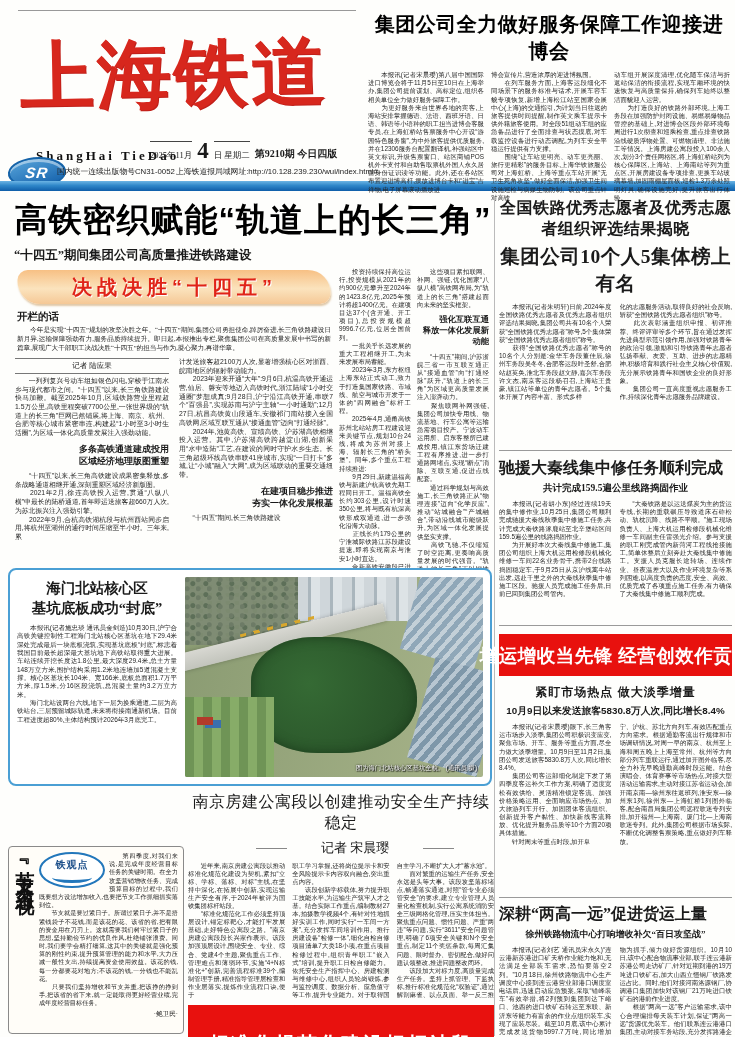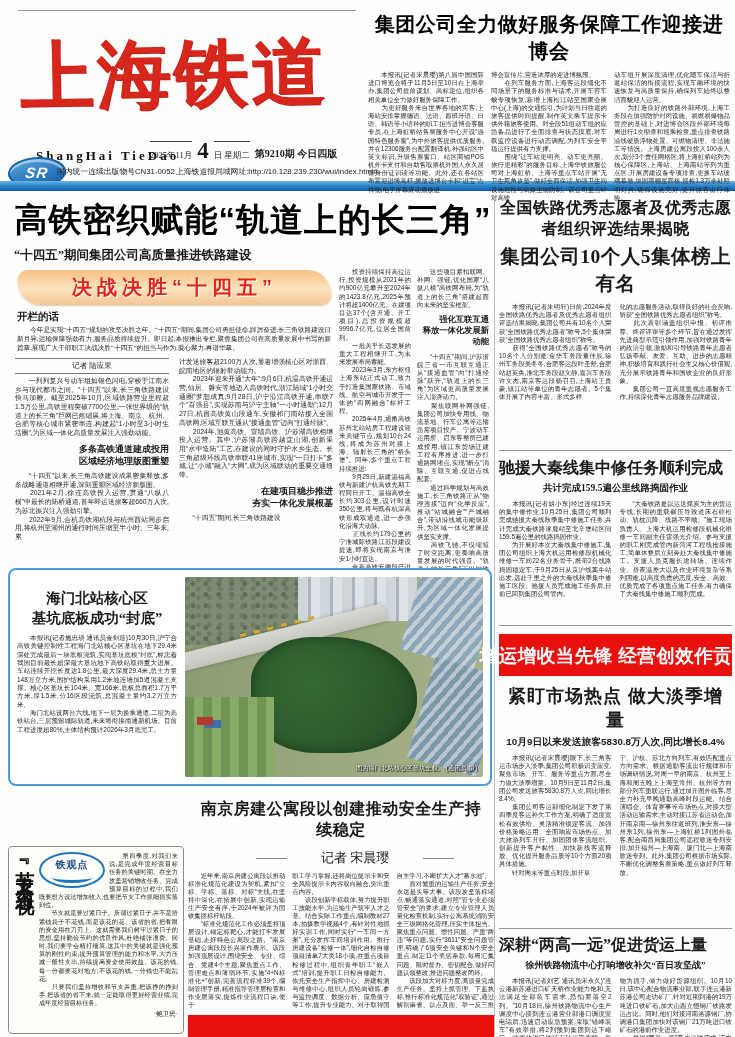--- a/index.html
+++ b/index.html
@@ -34,21 +34,21 @@
   .opener{margin:2px 2px 5px 2px;}
   .opener .ot{font-size:10.5px;font-weight:bold;margin-bottom:2px;}
   .opener .ob{font-size:6.6px;line-height:1.35;text-align:justify;white-space:pre-line;font-family:"Liberation Serif",serif;color:#222;}
   .mb-left .cols{gap:10px;flex:1;}
   .byline-box{border-top:1px solid #777;border-bottom:1px solid #777;text-align:center;font-size:7.5px;padding:2px 0;margin-bottom:3px;font-family:"Liberation Serif",serif;}
   .col-subhead{font-size:9px;font-weight:bold;text-align:right;white-space:pre-line;line-height:1.35;margin:5px 0;}
   .mb-col34{width:72px;flex:none;}
   
   .photo-box{left:8px;top:568px;width:484px;height:218px;border:2px solid #4a9fd4;border-radius:8px;box-sizing:border-box;padding:7px;display:flex;gap:8px;background:#fff;}
   .photo-box .ptext{width:160px;flex:none;}
-  .photo-box .ptext h3{margin:12px 0 6px 0;font-size:14.5px;text-align:center;white-space:pre-line;line-height:1.35;font-family:"Liberation Serif",serif;}
+  .photo-box .ptext h3{margin:2px 0 6px 0;font-size:14.5px;text-align:center;white-space:pre-line;line-height:1.35;font-family:"Liberation Serif",serif;}
   .photo{flex:1;position:relative;overflow:hidden;border-radius:2px;background:linear-gradient(100deg,#8a9b72,#a8b48a);}
   .ph-village{position:absolute;left:0;top:0;width:38%;height:34%;background:radial-gradient(circle at 20% 30%,#6d7b66 2px,transparent 3px),radial-gradient(circle at 60% 60%,#5d6f58 2px,transparent 3px),radial-gradient(circle at 80% 20%,#7c8a70 2px,transparent 3px),#7f8c74;background-size:11px 9px,13px 11px,9px 8px;}
   .ph-road{position:absolute;left:-4%;top:26%;width:72%;height:9%;background:linear-gradient(#d8d8d2,#c2c4bc);transform:rotate(-14deg);box-shadow:0 0 4px rgba(0,0,0,.25);}
   .ph-crane{position:absolute;left:18%;top:24%;width:26%;height:3px;background:repeating-linear-gradient(90deg,#d9a72c 0 6px,transparent 6px 14px);transform:rotate(-14deg);}
   .ph-buildings{position:absolute;left:38%;top:0;width:40%;height:22%;background:repeating-linear-gradient(90deg,#cfd6da 0 10px,#aab6bd 10px 13px,#dde3e6 13px 22px);}
   .ph-forest{position:absolute;left:22%;top:30%;width:56%;height:58%;border-radius:38% 52% 45% 40%;background:radial-gradient(circle at 35% 40%,#356a34,#2a552a 70%,#244a24);box-shadow:inset 0 0 12px #1c3d1c;}
   .ph-green1{position:absolute;right:-2%;top:-4%;width:26%;height:46%;transform:rotate(16deg);background:repeating-linear-gradient(115deg,#8fa7b8 0 5px,#c3d0d8 5px 9px);}
   .ph-green2{position:absolute;right:-3%;top:44%;width:24%;height:52%;transform:rotate(16deg);background:repeating-linear-gradient(115deg,#7e97a9 0 5px,#b7c6d1 5px 9px);}
   .ph-fields{position:absolute;left:0;bottom:0;width:30%;height:40%;background:repeating-linear-gradient(90deg,#6f9456 0 9px,#87ac68 9px 18px);}
   .ph-house{position:absolute;left:4%;bottom:26%;width:16px;height:8px;background:#b33a2a;box-shadow:8px 3px 0 #3b6fae;}
@@ -57,33 +57,33 @@
   .jiezhi{left:8px;top:846px;width:176px;height:188px;border:1px solid #8a8a8a;border-radius:4px;box-sizing:border-box;padding:5px;display:flex;gap:4px;background:#fffdf8;}
   .jz-title{writing-mode:vertical-rl;font-size:19px;font-weight:bold;letter-spacing:4px;font-family:"Liberation Serif",serif;color:#111;flex:none;line-height:1.1;}
   .jz-content{flex:1;overflow:hidden;}
   .jz-logo{float:left;width:62px;height:32px;border:2px solid #2277bb;border-radius:50%;margin:0 4px 2px 0;display:flex;flex-direction:column;align-items:center;justify-content:center;background:#fff;}
   .jz-logo .t{font-size:10px;font-weight:bold;color:#1c4f8a;letter-spacing:1px;}
   .jz-logo .swoosh{width:40px;height:8px;border-bottom:3px solid #2277bb;border-radius:0 0 60% 60%;}
   .jz-body{font-size:6.2px;line-height:1.32;text-align:justify;white-space:pre-line;font-family:"Liberation Serif",serif;color:#222;}
   .jz-byline{text-align:right;font-size:6.6px;margin-top:2px;font-family:"Liberation Serif",serif;}
   
   .nanjing{left:188px;top:791px;width:306px;}
-  .nanjing h3{margin:8px;font-size:16px;text-align:center;font-weight:bold;font-family:"Liberation Serif",serif;letter-spacing:.5px;}
+  .nanjing h3{margin:1px;font-size:16px;text-align:center;font-weight:normal;font-family:"Liberation Serif",serif;letter-spacing:.5px;}
   .nj-byline{display:flex;align-items:center;gap:6px;margin:5px 40px;}
   .nj-byline .rule{flex:1;border-top:1px solid #888;}
   .nj-byline span{font-size:13px;white-space:nowrap;font-family:"Liberation Serif",serif;margin-left:28px;}
   .nanjing .cols{gap:7px;height:136px;margin-top:2px;}
   .red-box{margin-top:7px;height:53px;background:#e8110e;display:flex;align-items:flex-end;justify-content:center;}
   .red-box span{color:#fff;font-size:20px;font-weight:bold;letter-spacing:2px;}
   
   .vrule{left:494px;top:196px;width:1px;height:840px;background:#bbb;}
   .rail{left:499px;top:198px;width:233px;}
   .rail .kicker{font-size:16px;font-weight:bold;text-align:center;letter-spacing:.5px;margin-bottom:3px;}
   .rail h2.serifhead{margin:2px 0 6px 0;font-size:19.5px;text-align:center;font-weight:bold;font-family:"Liberation Serif",serif;letter-spacing:.5px;}
-  .rail h2.sanshead{margin:2px 0 4px 0;font-size:18px;text-align:center;font-weight:bold;letter-spacing:1px;}
+  .rail h2.sanshead{margin:2px 0 4px 0;font-size:12px;text-align:center;font-weight:bold;letter-spacing:1px;}
   .rail h3.midhead{margin:6px 0 3px 0;font-size:16px;text-align:left;font-weight:bold;font-family:"Liberation Serif",serif;}
   .rail .subdeck{font-size:9.5px;font-weight:bold;text-align:center;margin-bottom:5px;font-family:"Liberation Serif",serif;}
   .rail .cols{gap:8px;}
   .slogan{height:42px;margin:8px 0;background:#e8110e;display:flex;align-items:center;justify-content:center;}
   .slogan span{color:#fff;font-size:18.5px;font-weight:bold;letter-spacing:.5px;white-space:nowrap;}
 </style>
 </head>
 <body>
 
 <div class="abs mast-rule"></div>

